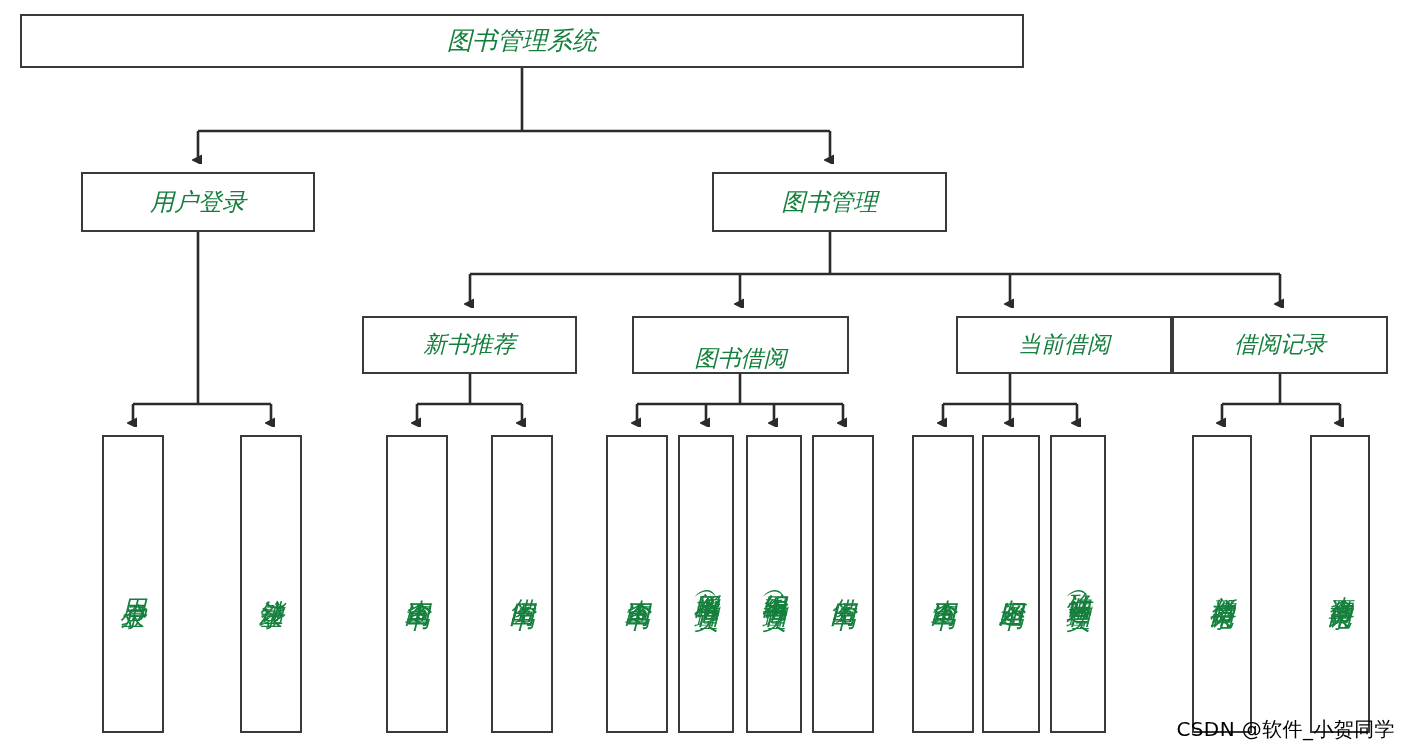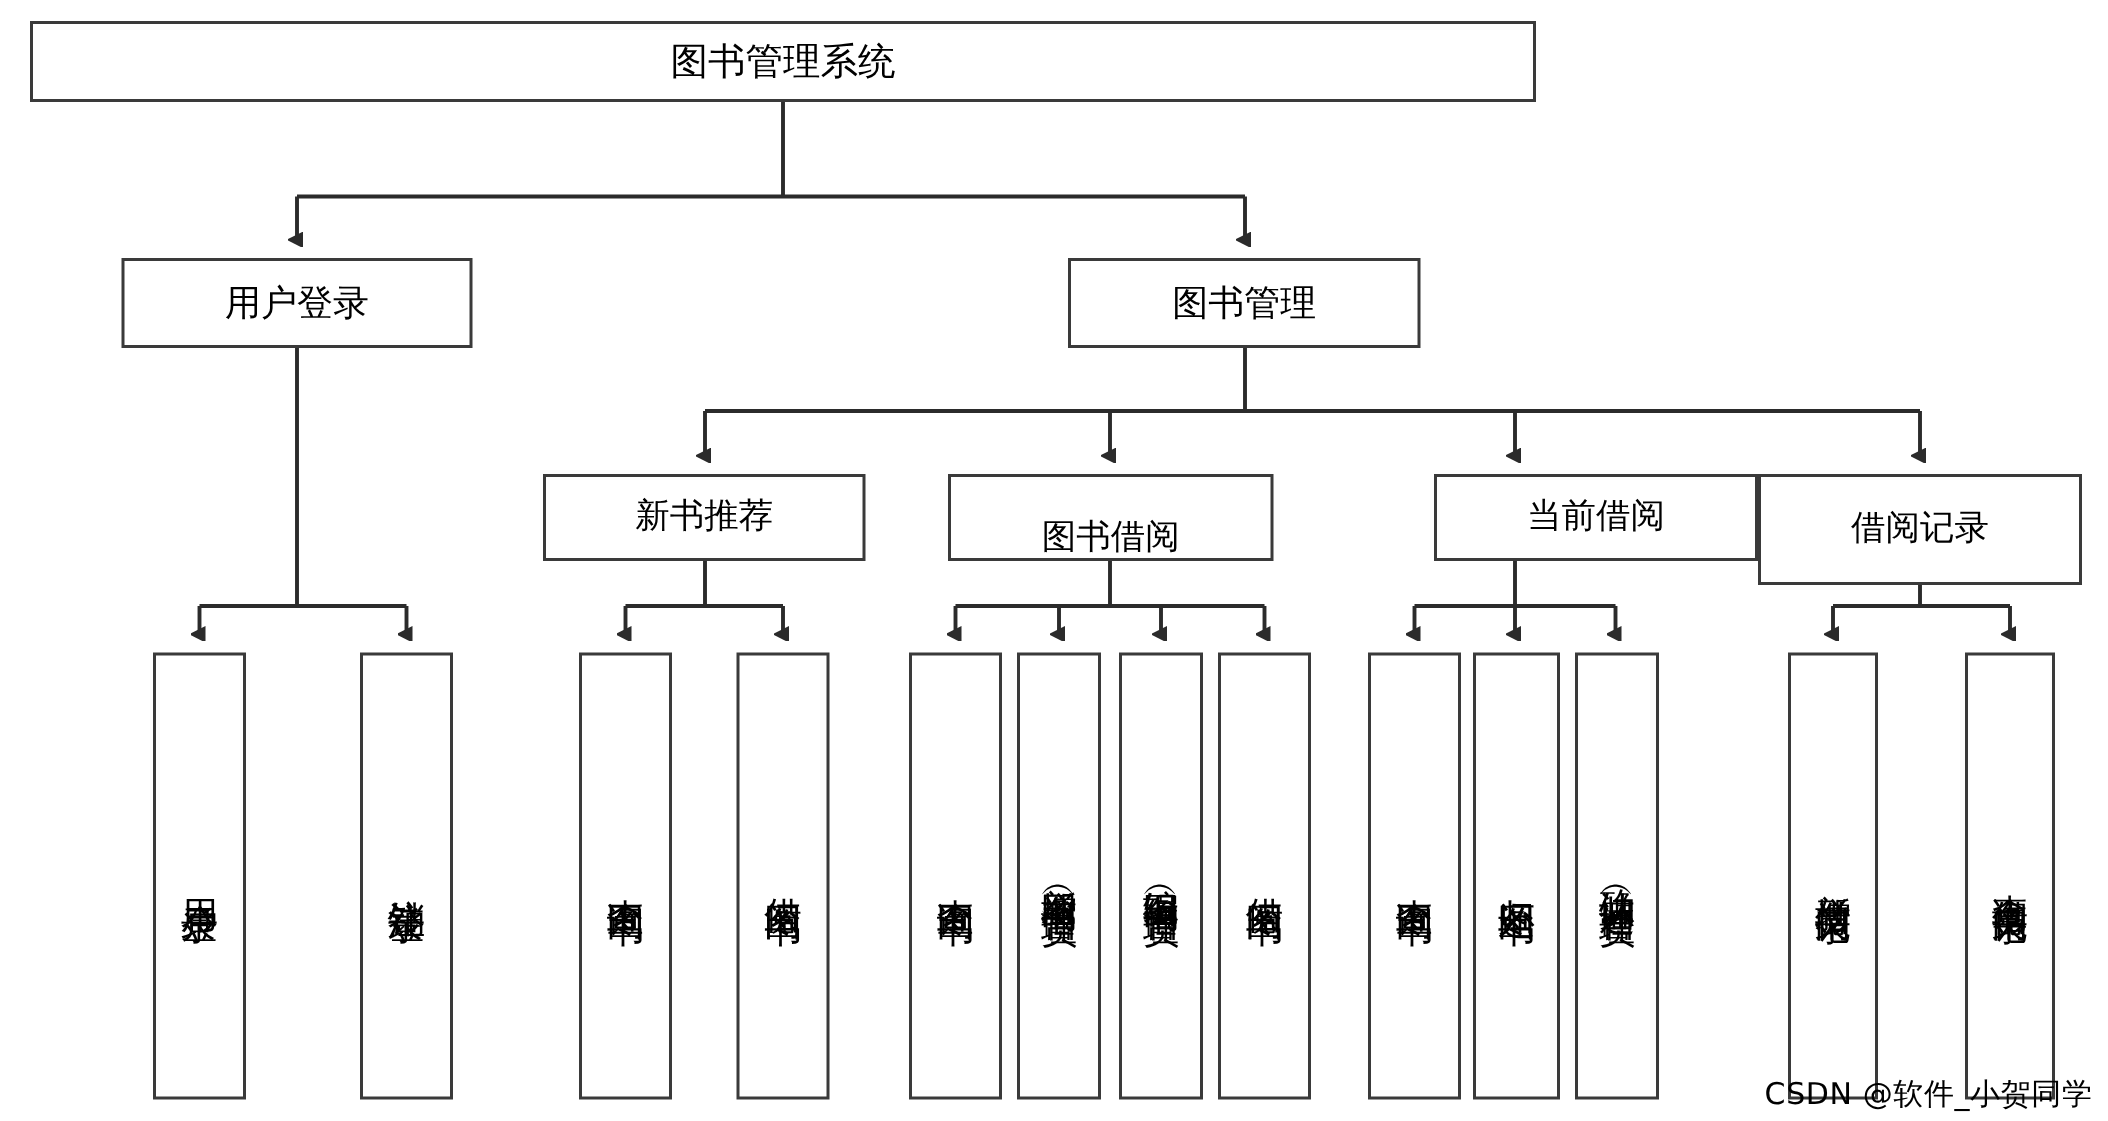--- a/index.html
+++ b/index.html
@@ -26,21 +26,22 @@
     pointer-events: none;
   }
   .node {
     position: absolute;
     box-sizing: border-box;
     background: #ffffff;
     border: 2px solid #3a3a3a;
     display: flex;
     align-items: center;
     justify-content: center;
-    color: #000000;
+    color: #15803d;
+    font-style: italic;
   }
   .node-label {
     display: block;
     text-align: center;
     white-space: pre;
     line-height: 1.18;
   }
   
   .h-node .node-label {
     writing-mode: horizontal-tb;
@@ -146,21 +147,21 @@
   </div>
 
   <div class="node h-node l3-node" style="left:632px; top:316px; width:217px; height:58px;align-items:flex-end;">
     <span class="node-label">图书借阅</span>
   </div>
 
   <div class="node h-node l3-node" style="left:956px; top:316px; width:216px; height:58px;">
     <span class="node-label">当前借阅</span>
   </div>
 
-  <div class="node h-node l3-node" style="left:1172px; top:316px; width:216px; height:74px;">
+  <div class="node h-node l3-node" style="left:1172px; top:316px; width:216px; height:58px;">
     <span class="node-label">借阅记录</span>
   </div>
 
   <div class="node v-node" style="left:102px; top:435px; width:62px; height:298px;">
     <span class="node-label">用户登录</span>
   </div>
 
   <div class="node v-node" style="left:240px; top:435px; width:62px; height:298px;">
     <span class="node-label">注销登录</span>
   </div>

